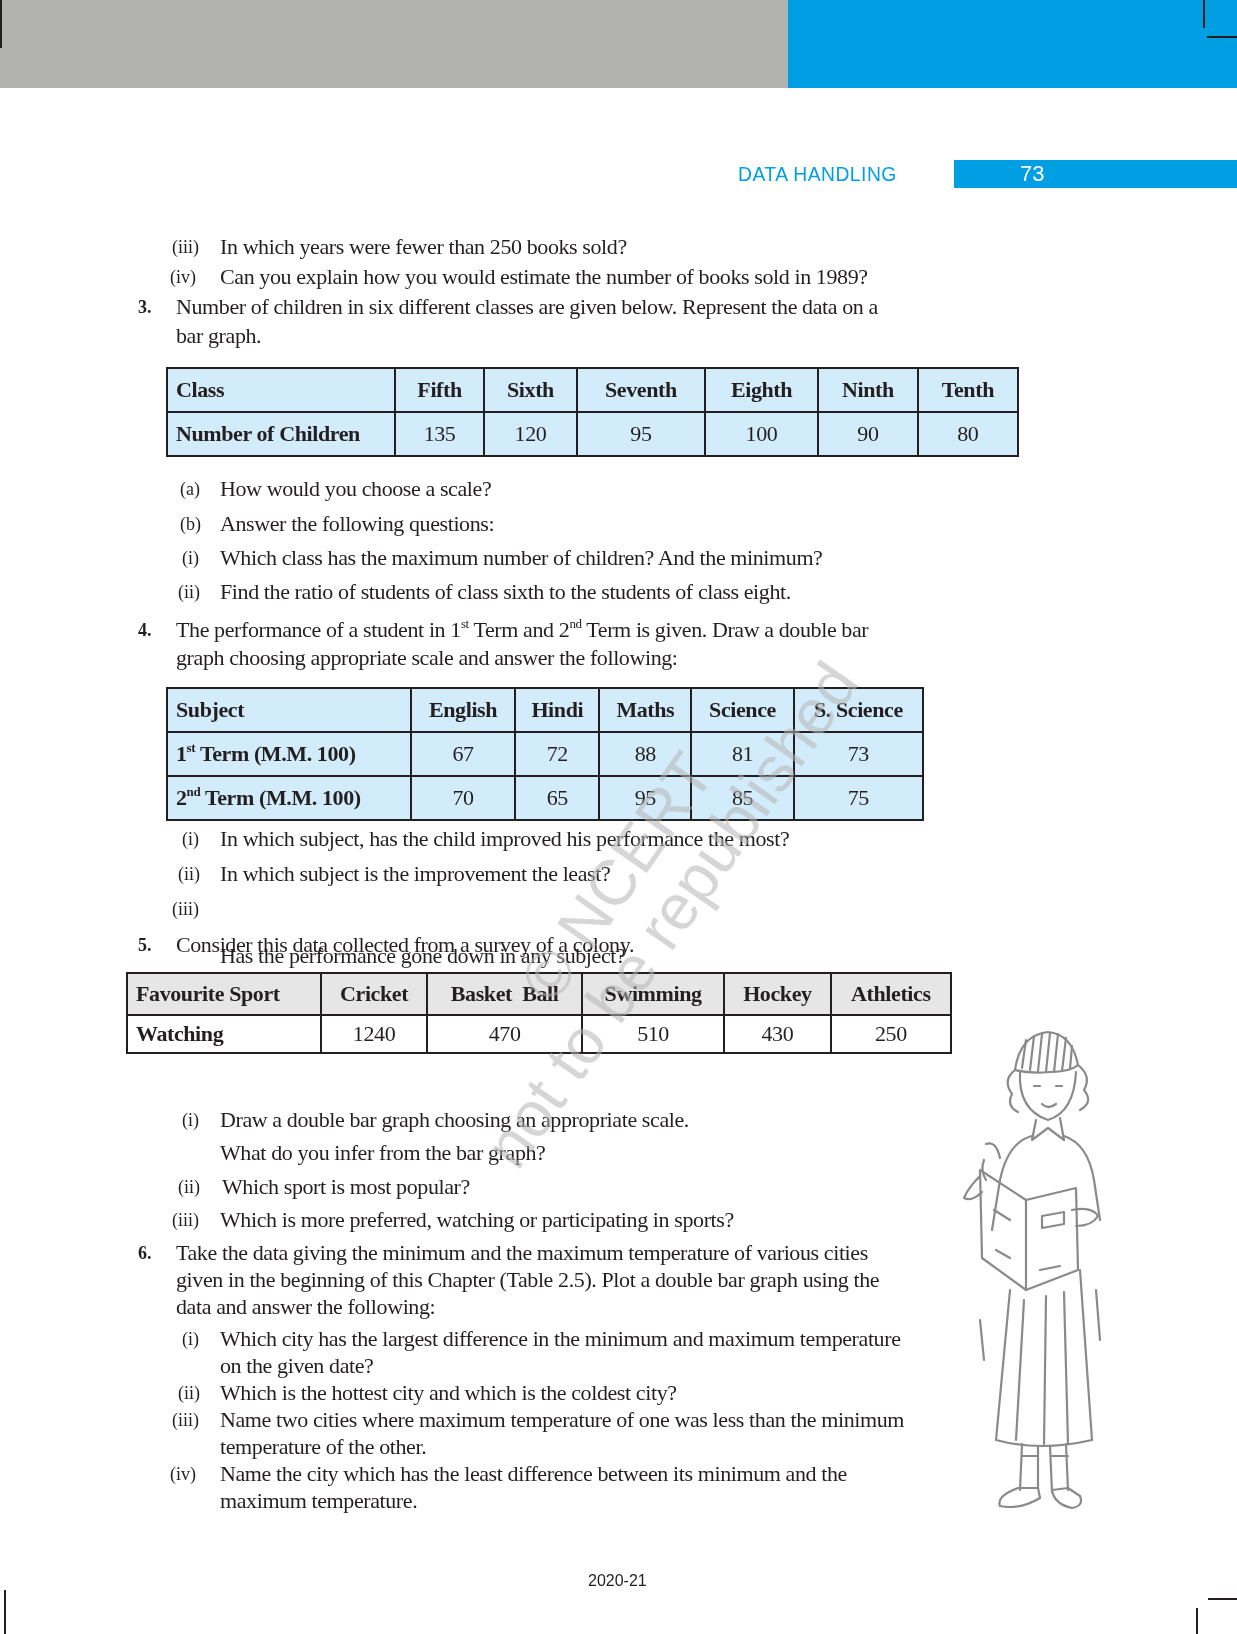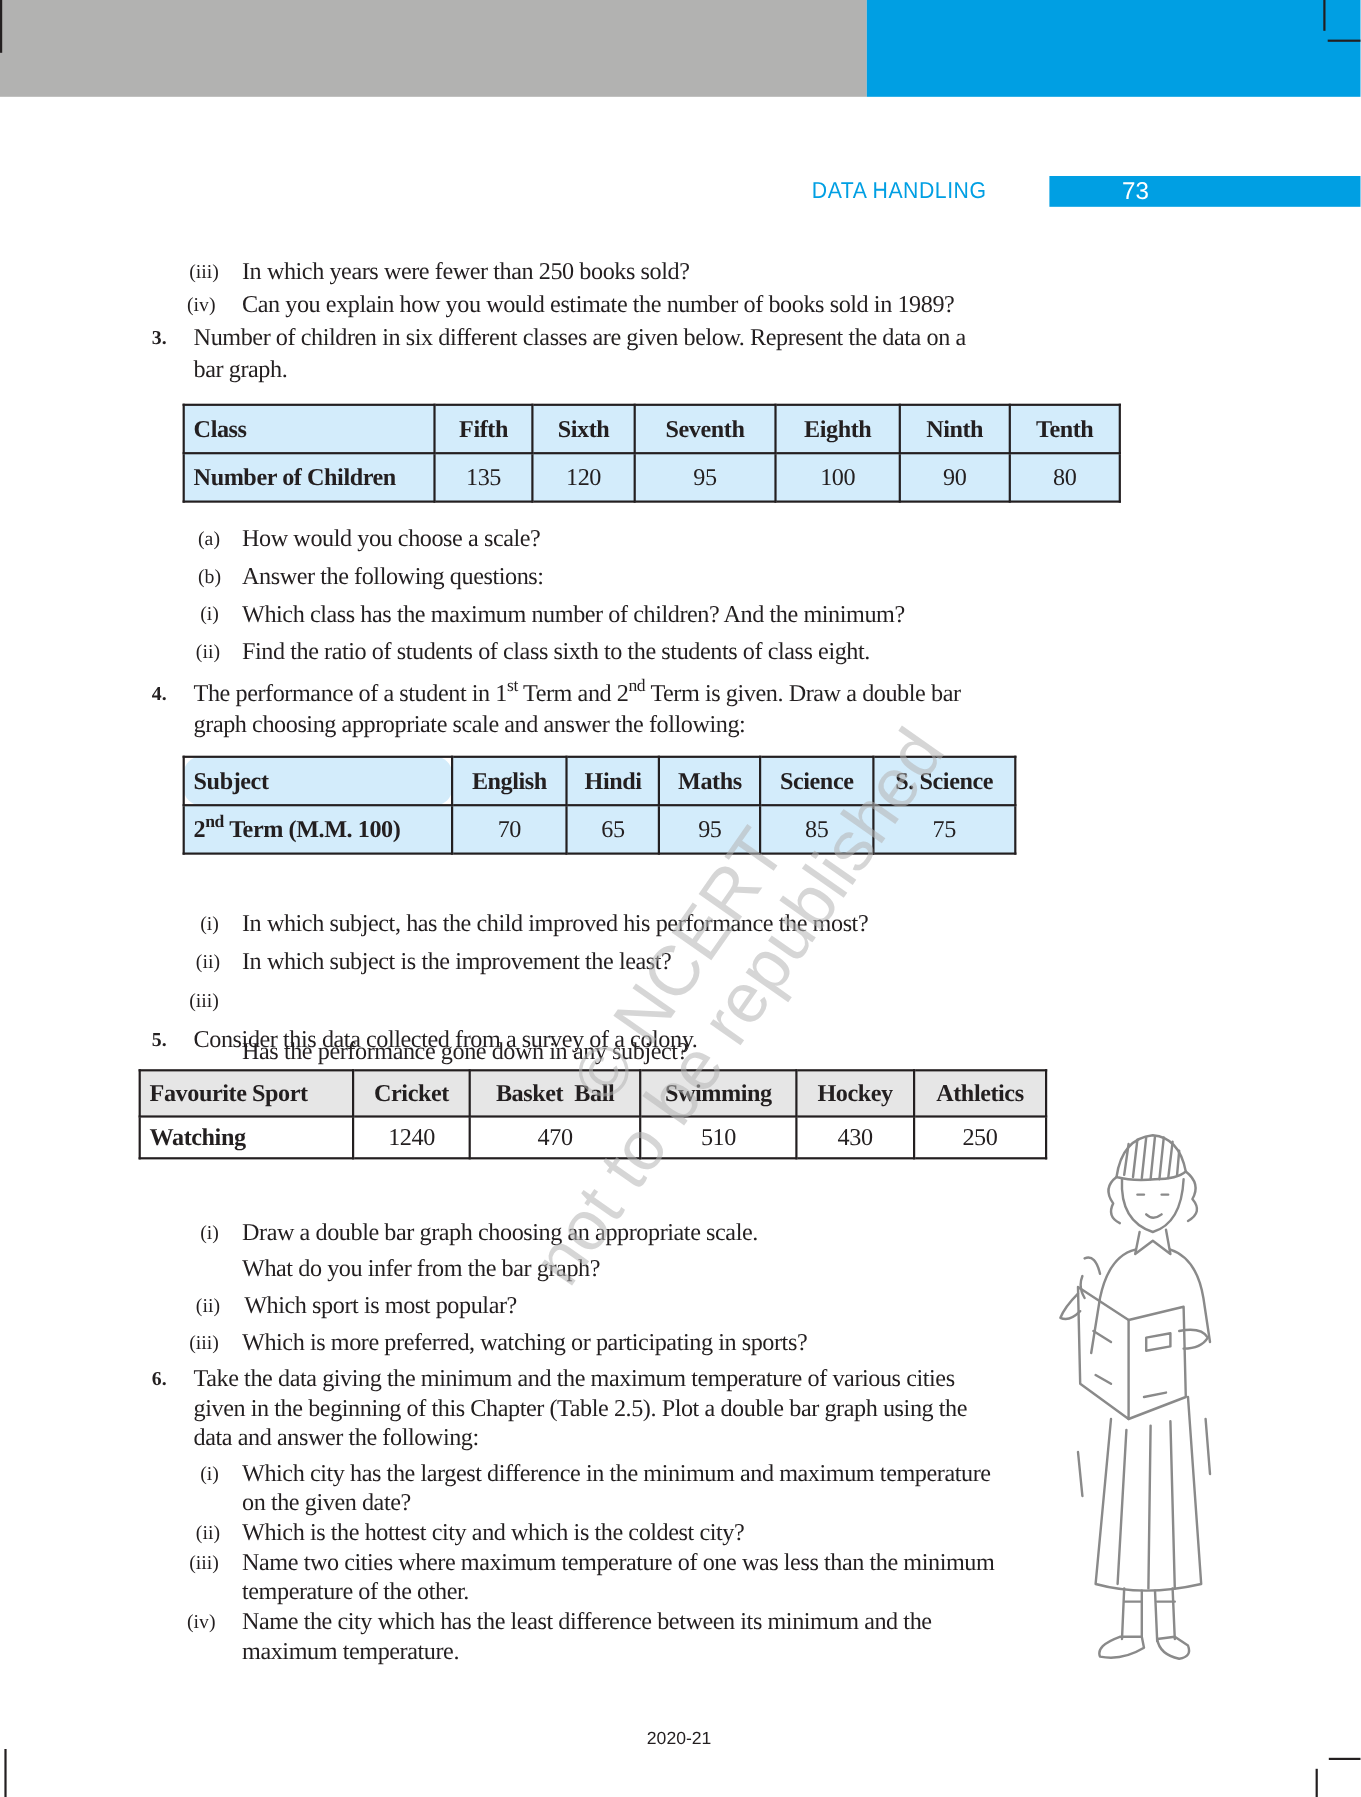--- a/index.html
+++ b/index.html
@@ -12,21 +12,21 @@
   .topbar-blue { position: absolute; left: 788px; top: 0; width: 449px; height: 88px; background: #009fe3; }
   .crop { position: absolute; background: #231f20; }
   .running-head { position: absolute; top: 160px; left: 738px; height: 28px; display: flex; align-items: center; }
   .running-title { font-family: "Liberation Sans", sans-serif; font-size: 21px; color: #009fe3; letter-spacing: 0.5px; transform: scaleX(0.92); transform-origin: left; width: 215px; }
   .page-num-box { position: absolute; left: 954px; top: 160px; width: 283px; height: 28px; background: #009fe3; }
   .page-num { position: absolute; left: 1020px; top: 160px; height: 28px; line-height: 28px; font-family: "Liberation Sans", sans-serif; font-size: 22px; color: #ffffff; }
 
   .line { position: absolute; font-size: 22px; line-height: 26px; white-space: nowrap; letter-spacing: -0.4px; }
   .lbl { position: absolute; font-size: 18px; line-height: 26px; }
   .num { font-weight: bold; }
-  sup { font-size: 16px; line-height: 0; vertical-align: 9px; }
+  sup { font-size: 13px; line-height: 0; vertical-align: 9px; }
 
   table.data { position: absolute; border-collapse: collapse; font-size: 22px; letter-spacing: -0.4px; }
   table.data td { border: 2px solid #231f20; padding: 0 8px; height: 42px; text-align: center; }
   table.data td.first { text-align: left; font-weight: bold; }
   table.data tr.head td { font-weight: bold; }
   table.blue td { background: #d3ecfb; }
   table.gray tr.head td { background: #e6e6e6; }
   table.gray td { height: 36px; }
 
   .watermark { position: absolute; left: 345px; top: 830px; transform: rotate(-55deg); transform-origin: center; pointer-events: none; font-family: "Liberation Sans", sans-serif; color: rgba(180,180,180,0.55); text-align: center; white-space: nowrap; }
@@ -92,26 +92,34 @@
 <div class="lbl" style="left:178px;top:579px;">(ii)</div>
 <div class="line" style="left:220px;top:579px;">Find the ratio of students of class sixth to the students of class eight.</div>
 
 <div class="lbl num" style="left:138px;top:617px;">4.</div>
 <div class="line" style="left:176px;top:617px;"><span>The performance of a student in 1</span><sup>st</sup><span> Term and 2</span><sup>nd</sup><span> Term is given. Draw a double bar</span></div>
 <div class="line" style="left:176px;top:645px;">graph choosing appropriate scale and answer the following:</div>
 
 <table class="data blue" style="left:166px;top:687px;width:758px;">
   <tbody>
       <tr class="head">
-    <td class="first" style="width:226px;border-radius:15px;">Subject</td>
+    <td class="first" style="width:226px;">Subject</td>
     <td>English</td>
     <td>Hindi</td>
     <td>Maths</td>
     <td>Science</td>
     <td>S. Science</td>
+  </tr>
+  <tr>
+    <td class="first"><span>1</span><sup>st</sup><span> Term (M.M. 100)</span></td>
+    <td>67</td>
+    <td>72</td>
+    <td>88</td>
+    <td>81</td>
+    <td>73</td>
   </tr>
   <tr>
     <td class="first"><span>2</span><sup>nd</sup><span> Term (M.M. 100)</span></td>
     <td>70</td>
     <td>65</td>
     <td>95</td>
     <td>85</td>
     <td>75</td>
   </tr>
 </tbody>

